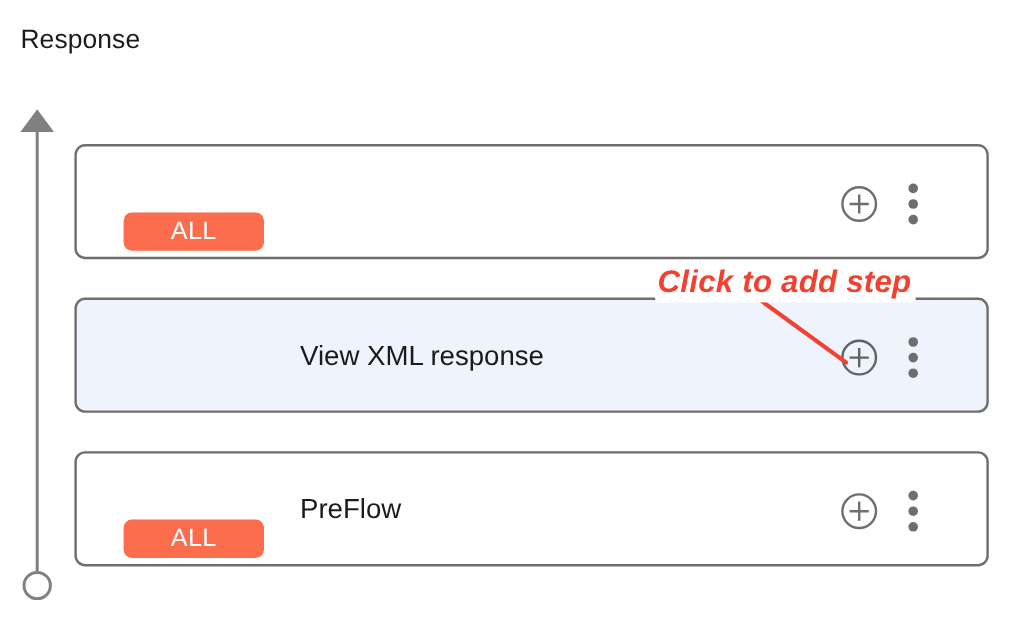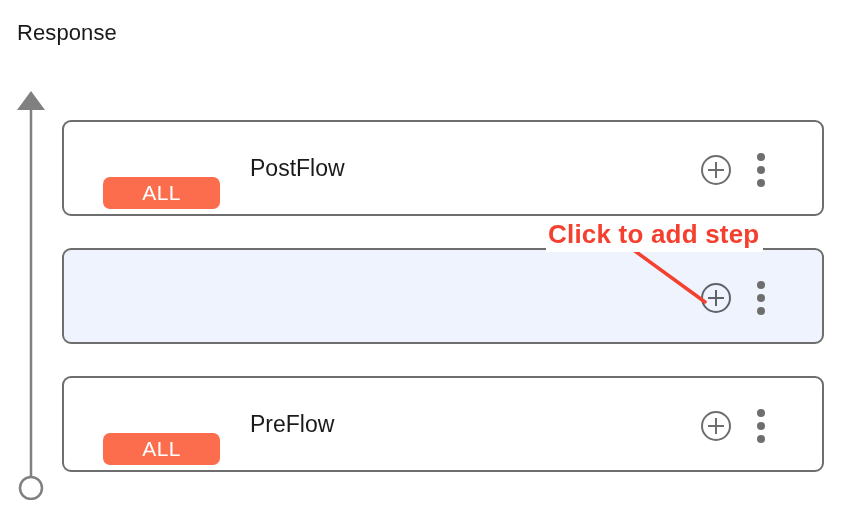--- a/index.html
+++ b/index.html
@@ -117,20 +117,21 @@
     position: absolute;
     left: 546px;
     top: 218px;
     font-size: 26px;
     font-weight: bold;
     color: #f4402e;
     background: #ffffff;
     padding: 1px 4px 2px 2px;
     white-space: nowrap;
     letter-spacing: 0.2px;
+    font-style: italic;
   }
   #annotation-line {
     position: absolute;
     left: 620px;
     top: 240px;
     width: 120px;
     height: 80px;
   }
 </style>
 </head>
@@ -146,34 +147,34 @@
 
     <line x1="31" y1="28" x2="31" y2="396" stroke="#808080" stroke-width="2.5"></line>
 
     <circle cx="31" cy="408" r="11" fill="#ffffff" stroke="#808080" stroke-width="2.5"></circle>
   </svg>
 
   <div id="step-list">
 
     <div class="step-card">
       <div class="verb-badge" style="background:#fb6d4c">ALL</div>
-      <div class="step-label">PostFlow</div>
       <svg class="add-step-btn" viewBox="0 0 32 32">
         <circle cx="16" cy="16" r="14" fill="none" stroke="#6e6e6e" stroke-width="2"></circle>
         <line x1="16" y1="8" x2="16" y2="24" stroke="#6e6e6e" stroke-width="2"></line>
         <line x1="8" y1="16" x2="24" y2="16" stroke="#6e6e6e" stroke-width="2"></line>
       </svg>
       <svg class="more-menu-btn" viewBox="0 0 22 36">
         <circle cx="11" cy="5" r="4" fill="#6e6e6e"></circle>
         <circle cx="11" cy="18" r="4" fill="#6e6e6e"></circle>
         <circle cx="11" cy="31" r="4" fill="#6e6e6e"></circle>
       </svg>
     </div>
 
     <div class="step-card selected">
+      <div class="step-label">View XML response</div>
       <svg class="add-step-btn" viewBox="0 0 32 32">
         <circle cx="16" cy="16" r="14" fill="none" stroke="#5f6368" stroke-width="2"></circle>
         <line x1="16" y1="8" x2="16" y2="24" stroke="#5f6368" stroke-width="2"></line>
         <line x1="8" y1="16" x2="24" y2="16" stroke="#5f6368" stroke-width="2"></line>
       </svg>
       <svg class="more-menu-btn" viewBox="0 0 22 36">
         <circle cx="11" cy="5" r="4" fill="#6e6e6e"></circle>
         <circle cx="11" cy="18" r="4" fill="#6e6e6e"></circle>
         <circle cx="11" cy="31" r="4" fill="#6e6e6e"></circle>
       </svg>

